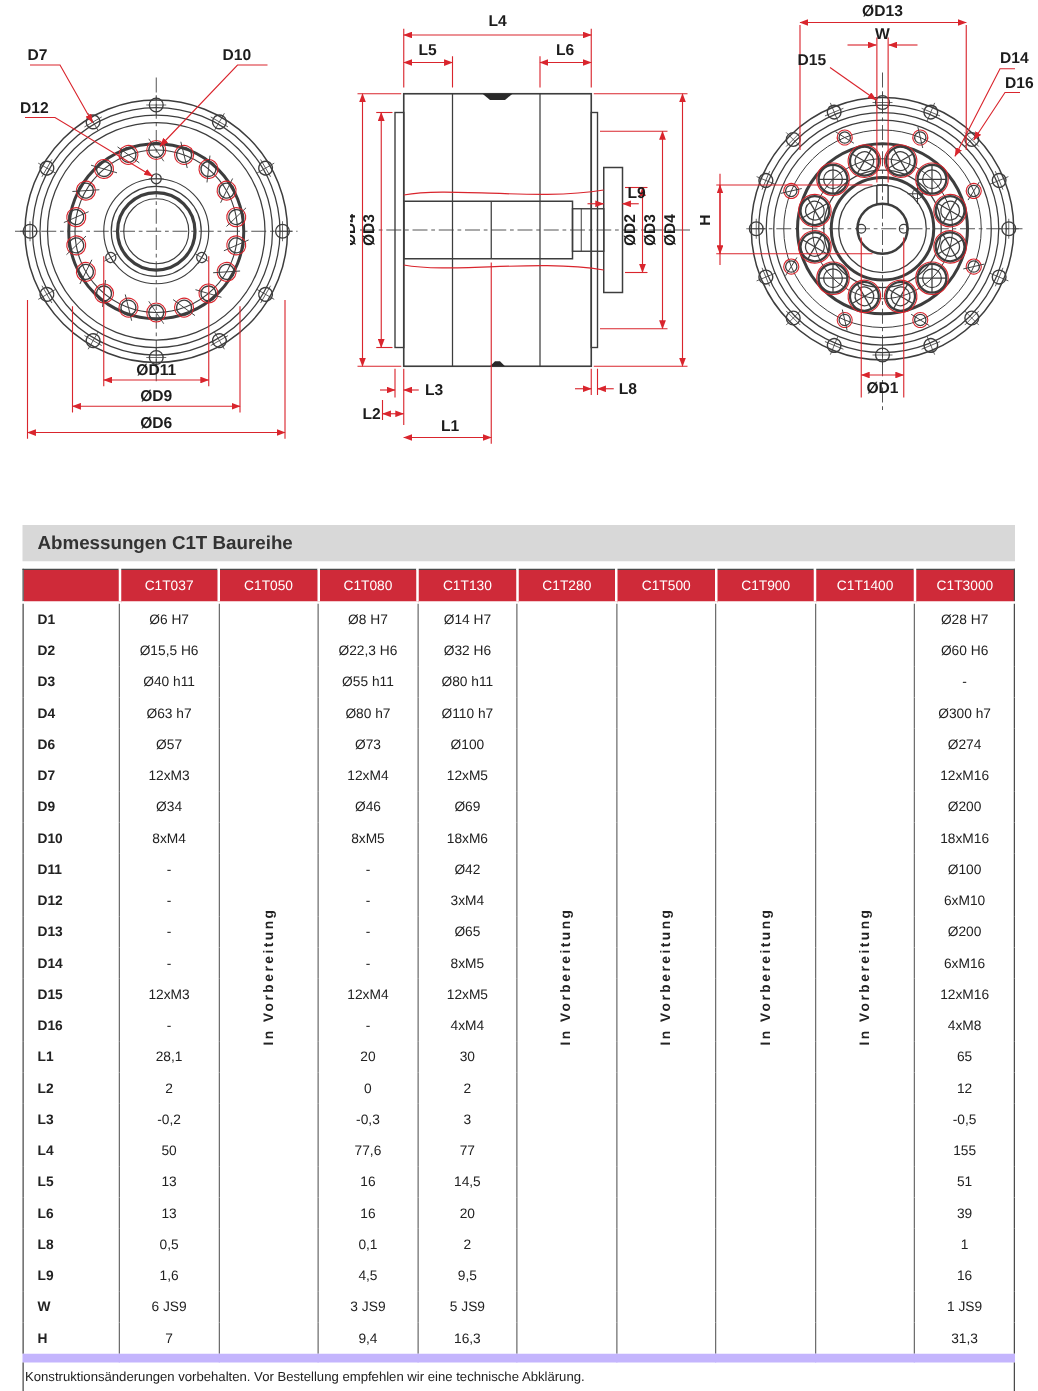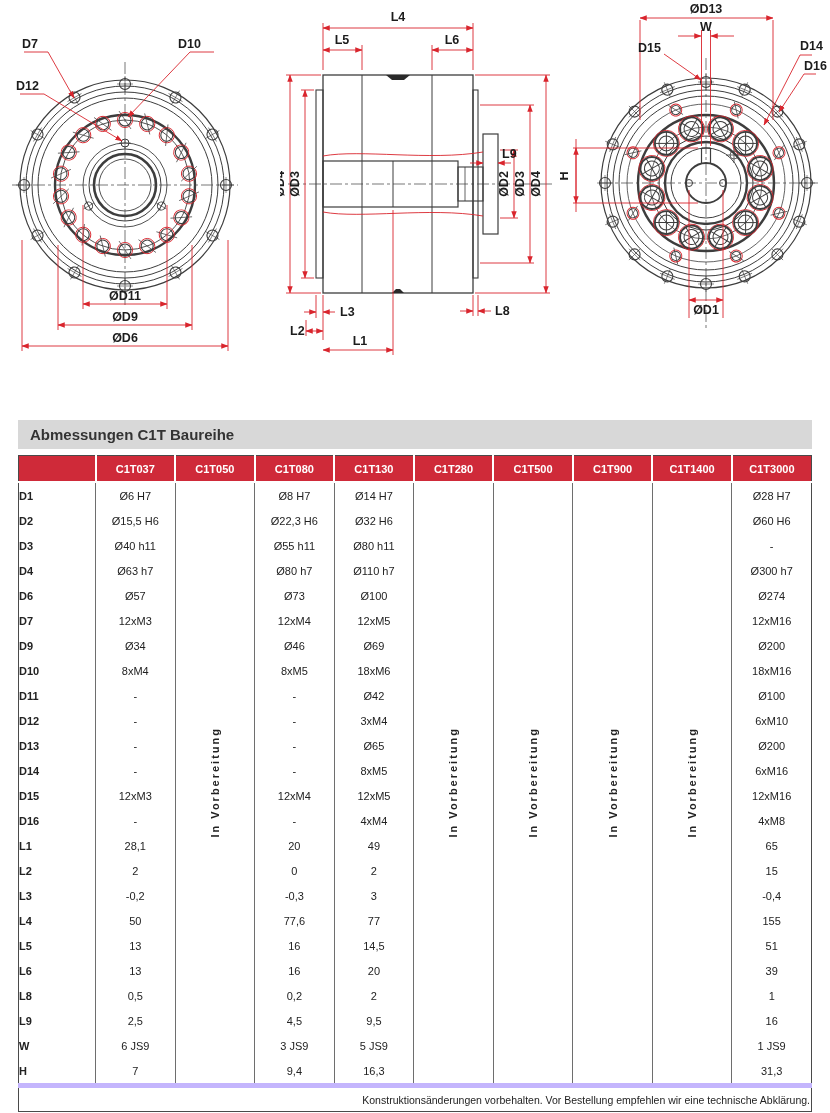--- a/index.html
+++ b/index.html
@@ -26,41 +26,41 @@
     background:#d8d8d8; height:29px; line-height:29px;
     padding-left:12px; box-sizing:border-box;
     font-size:15px; font-weight:bold; color:#333;
     margin-bottom:6px;
   }
   table.dims {
     width:794px; border-collapse:collapse; table-layout:fixed;
     border:1px solid #4a4a4a; font-size:11px; color:#222;
   }
   table.dims thead th {
-    background:#cf2a39; color:#fff; font-weight:bold;
+    background:#cf2a39; color:#fff; font-weight:normal;
     height:23px; font-size:11px; 
     border-left:2px solid #fff; border-bottom:2px solid #fff;
   }
   table.dims thead th:first-child { border-left:none; }
   table.dims tbody th, table.dims tbody td {
     border-left:1px solid #6e6e6e; height:25px; padding:0;
   }
   table.dims tbody th.rowlabel {
-    border-left:none; text-align:left; 
+    border-left:none; text-align:left; padding-left:11px;
     font-weight:bold; font-size:11px;
   }
   table.dims tbody td.value { text-align:center; }
   table.dims td.inprep { text-align:center; vertical-align:middle; }
   .vtext {
     writing-mode:vertical-rl; transform:rotate(180deg);
     display:inline-block; font-weight:bold; letter-spacing:2px;
     font-size:11px; color:#222;
   }
   table.dims tfoot td {
-    border-top:5px solid #c4b5fd; text-align:right;
+    border-top:7px solid #c4b5fd; text-align:left;
     height:21px; font-size:10.5px;
   }
 </style>
 </head>
 <body>
 
 <div class="drawings">
 
   <svg id="front-svg" width="260" height="414" viewBox="0 0 260 414">
     <defs>
@@ -461,36 +461,36 @@
           <th class="rowlabel">D16</th>
           <td class="value">-</td>
           <td class="value">-</td>
           <td class="value">4xM4</td>
           <td class="value">4xM8</td>
         </tr>
         <tr>
           <th class="rowlabel">L1</th>
           <td class="value">28,1</td>
           <td class="value">20</td>
-          <td class="value">49</td>
+          <td class="value">30</td>
           <td class="value">65</td>
         </tr>
         <tr>
           <th class="rowlabel">L2</th>
           <td class="value">2</td>
           <td class="value">0</td>
           <td class="value">2</td>
-          <td class="value">15</td>
+          <td class="value">12</td>
         </tr>
         <tr>
           <th class="rowlabel">L3</th>
           <td class="value">-0,2</td>
           <td class="value">-0,3</td>
           <td class="value">3</td>
-          <td class="value">-0,4</td>
+          <td class="value">-0,5</td>
         </tr>
         <tr>
           <th class="rowlabel">L4</th>
           <td class="value">50</td>
           <td class="value">77,6</td>
           <td class="value">77</td>
           <td class="value">155</td>
         </tr>
         <tr>
           <th class="rowlabel">L5</th>
@@ -502,27 +502,27 @@
         <tr>
           <th class="rowlabel">L6</th>
           <td class="value">13</td>
           <td class="value">16</td>
           <td class="value">20</td>
           <td class="value">39</td>
         </tr>
         <tr>
           <th class="rowlabel">L8</th>
           <td class="value">0,5</td>
-          <td class="value">0,2</td>
+          <td class="value">0,1</td>
           <td class="value">2</td>
           <td class="value">1</td>
         </tr>
         <tr>
           <th class="rowlabel">L9</th>
-          <td class="value">2,5</td>
+          <td class="value">1,6</td>
           <td class="value">4,5</td>
           <td class="value">9,5</td>
           <td class="value">16</td>
         </tr>
         <tr>
           <th class="rowlabel">W</th>
           <td class="value">6 JS9</td>
           <td class="value">3 JS9</td>
           <td class="value">5 JS9</td>
           <td class="value">1 JS9</td>

